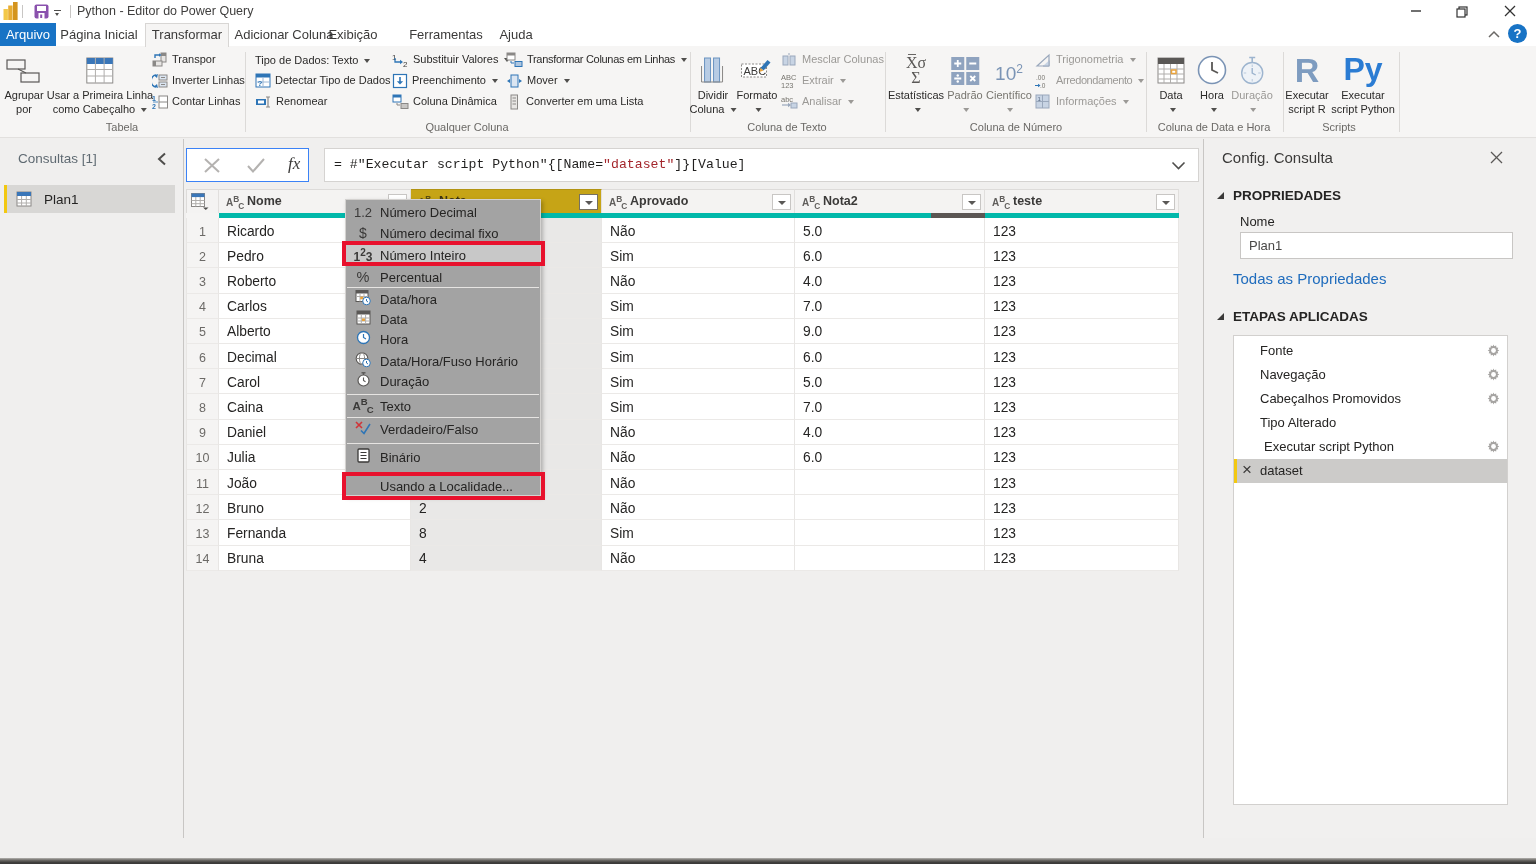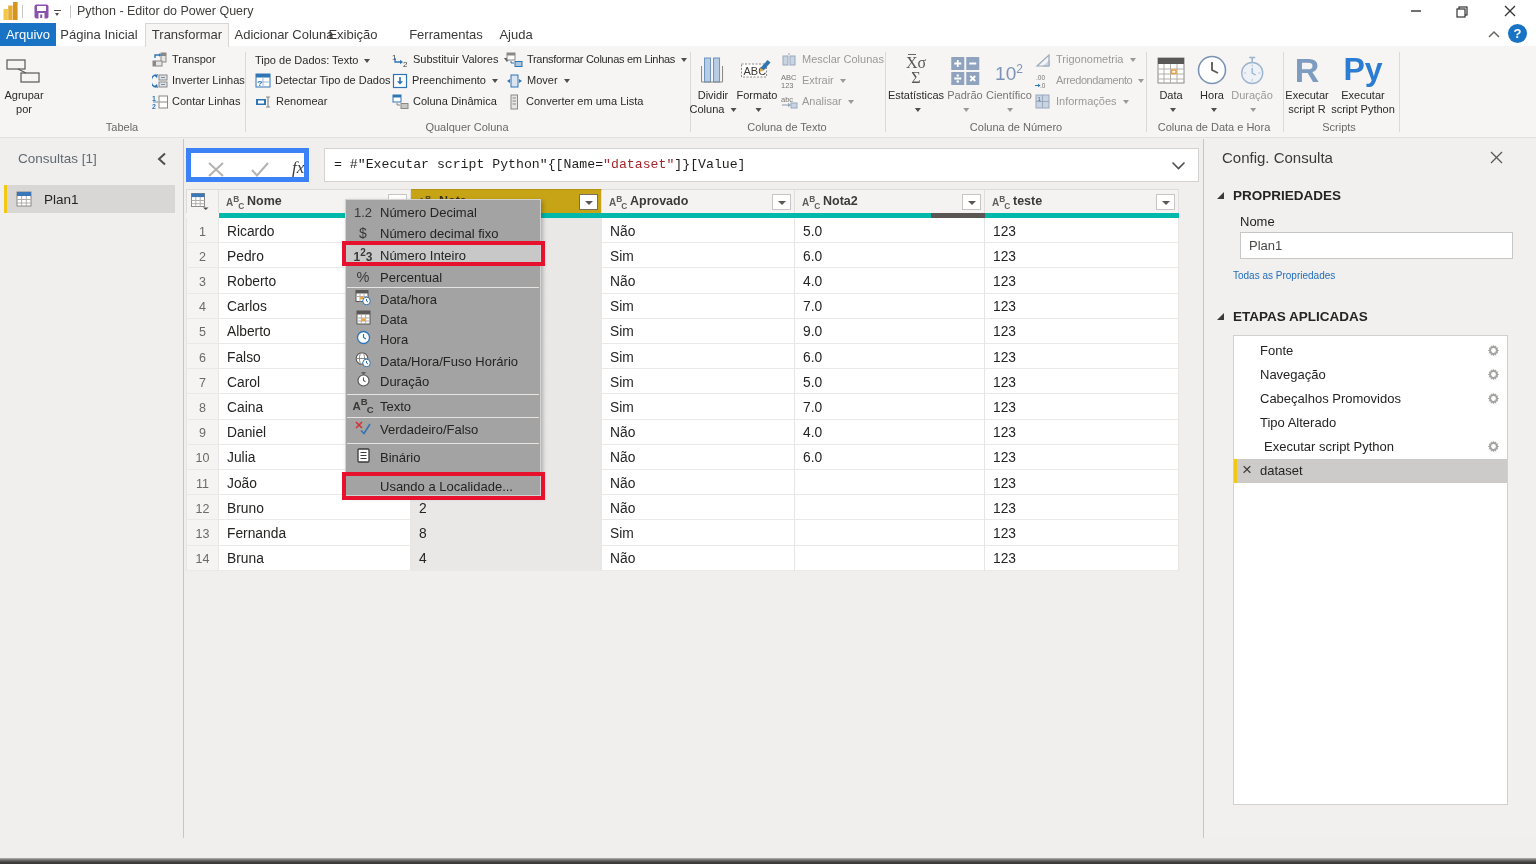--- a/index.html
+++ b/index.html
@@ -33,21 +33,21 @@
 .caret.gray { border-top-color:#9b9996; }
 .icon16 { display:inline-block; vertical-align:middle; margin-right:4px; }
 
 
 #leftpanel { position:absolute; left:0; top:139px; width:183px; height:699px; background:#f0efee; }
 #vdiv1 { position:absolute; left:183px; top:139px; width:1px; height:699px; background:#c8c6c4; }
 #vdiv2 { position:absolute; left:1203px; top:139px; width:1px; height:699px; background:#c8c6c4; }
 #rightpanel { position:absolute; left:1204px; top:139px; width:332px; height:699px; background:#f1f0ef; }
 
 
-#fbtns { position:absolute; left:186px; top:148px; width:123px; height:34px; background:#fff; border:5px solid #3b82f6; }
+#fbtns { position:absolute; left:186px; top:148px; width:123px; height:34px; background:#fff; border:1px solid #3b82f6; }
 #fbox { position:absolute; left:324px; top:148px; width:875px; height:34px; background:#fff; border:1px solid #d5d3d1; font-family:"Liberation Mono", monospace; font-size:13.2px; color:#201f1e; line-height:32px; }
 
 
 #tablewrap { position:absolute; left:186px; top:189px; }
 .hcell { position:absolute; top:0; height:24px; background:#f4f3f2; border-right:1px solid #e1dfdd; font-size:12.5px; font-weight:bold; color:#3b3a39; }
 .qbar { position:absolute; top:24px; height:5px; background:#01b8aa; }
 .row { position:absolute; left:0; width:993px; height:25.2px; }
 .c { position:absolute; top:0; height:100%; background:#fff; border-right:1px solid #e8e6e4; border-bottom:1px solid #ebe9e7; font-size:13.8px; color:#252423; line-height:24.5px; padding-left:8px; padding-top:1.5px; white-space:nowrap; overflow:hidden; }
 .c0 { left:0; width:33px; background:#f5f4f3; color:#6c6a67; text-align:center; padding-left:0; font-size:12.5px; border-left:1px solid #e8e6e4; }
 .c1 { left:33px; width:192px; }
@@ -138,20 +138,33 @@
 
   <div class="bigbtn" style="left:24px;top:5px">
     <div class="ico">
           <svg width="40" height="28" viewBox="0 0 40 28">
       <rect x="3" y="4" width="18" height="9" fill="#f6f5f4" stroke="#5a5856" stroke-width="1.2"></rect>
       <rect x="17" y="17" width="18" height="9" fill="#f6f5f4" stroke="#5a5856" stroke-width="1.2"></rect>
       <line x1="14" y1="13" x2="22" y2="17" stroke="#5a5856" stroke-width="1.2"></line>
     </svg>
         </div>
     <div class="lbl">Agrupar<br>por</div>
+  </div>
+  <div class="bigbtn" style="left:100px;top:5px">
+    <div class="ico">
+          <svg width="28" height="27" viewBox="0 0 28 27">
+      <rect x="1" y="1" width="26" height="25" fill="#fff" stroke="#8a8886" stroke-width="1"></rect>
+      <rect x="1" y="1" width="26" height="6" fill="#3a76b8"></rect>
+      <line x1="1" y1="12.5" x2="27" y2="12.5" stroke="#b0aeac" stroke-width="1"></line>
+      <line x1="1" y1="19" x2="27" y2="19" stroke="#b0aeac" stroke-width="1"></line>
+      <line x1="9.6" y1="1" x2="9.6" y2="26" stroke="#b0aeac" stroke-width="1"></line>
+      <line x1="18.3" y1="1" x2="18.3" y2="26" stroke="#b0aeac" stroke-width="1"></line>
+    </svg>
+        </div>
+    <div class="lbl">Usar a Primeira Linha<br>como Cabeçalho <span class="caret"></span></div>
   </div>
   <div class="smallitem" style="left:152px;top:14px"><svg class="icon16" width="16" height="16" viewBox="0 0 16 16">
           <rect x="9" y="1" width="5" height="9" fill="#e8e6e4" stroke="#8a8886"></rect>
           <rect x="9" y="1" width="5" height="3" fill="#8a8886"></rect>
           <rect x="1" y="9" width="9" height="5" fill="#e8e6e4" stroke="#8a8886"></rect>
           <rect x="1" y="9" width="3" height="5" fill="#8a8886"></rect>
           <path d="M3 6 L3 3 L7 3" fill="none" stroke="#2e75b6" stroke-width="1.4"></path>
           <path d="M7 1.2 L9.5 3 L7 4.8 Z" fill="#2e75b6"></path>
         </svg>Transpor</div>
   <div class="smallitem" style="left:152px;top:35px"><svg class="icon16" width="16" height="16" viewBox="0 0 16 16">
@@ -392,21 +405,21 @@
   <svg class="abs" style="left:286px;top:12px" width="13" height="13" viewBox="0 0 13 13">
     <line x1="1" y1="1" x2="12" y2="12" stroke="#5a5856" stroke-width="1.3"></line>
     <line x1="12" y1="1" x2="1" y2="12" stroke="#5a5856" stroke-width="1.3"></line>
   </svg>
   <div class="exp" style="left:13px;top:53px"></div>
   <div class="abs" style="left:29px;top:49px;font-size:13.5px;font-weight:bold;color:#252423">PROPRIEDADES</div>
   <div class="abs" style="left:36px;top:75px;font-size:13px;color:#252423">Nome</div>
   <div class="abs" style="left:36px;top:93px;width:273px;height:27px;background:#fff;border:1px solid #c8c6c4">
     <div class="abs" style="left:8px;top:5px;font-size:13px;color:#494847">Plan1</div>
   </div>
-  <div class="abs" style="left:29px;top:131px;font-size:10px;color:#1f6cbd">Todas as Propriedades</div>
+  <div class="abs" style="left:29px;top:131px;font-size:15px;color:#1f6cbd">Todas as Propriedades</div>
   <div class="exp" style="left:13px;top:174px"></div>
   <div class="abs" style="left:29px;top:170px;font-size:13.5px;font-weight:bold;color:#252423">ETAPAS APLICADAS</div>
   <div class="abs" style="left:29px;top:196px;width:275px;height:470px;background:#fff;border:1px solid #d2d0ce">
     <div class="steps-item" style="top:3px"><span style="margin-left:26px">Fonte</span></div>
     <div class="steps-item" style="top:27px"><span style="margin-left:26px">Navegação</span></div>
     <div class="steps-item" style="top:51px"><span style="margin-left:26px">Cabeçalhos Promovidos</span></div>
     <div class="steps-item" style="top:75px"><span style="margin-left:26px">Tipo Alterado</span></div>
     <div class="steps-item" style="top:99px"><span style="margin-left:30px">Executar script Python</span></div>
     <div class="steps-item" style="top:123px;background:#cccbc9">
       <div class="abs" style="left:0;top:0;width:3px;height:24px;background:#f2c811"></div>
@@ -533,21 +546,21 @@
   <div class="row" style="top:129.8px">
         <div class="c c0">5</div>
         <div class="c c1">Alberto</div>
         <div class="c c2"></div>
         <div class="c c3">Sim</div>
         <div class="c c4">9.0</div>
         <div class="c c5">123</div>
       </div>
   <div class="row" style="top:155px">
         <div class="c c0">6</div>
-        <div class="c c1">Falso</div>
+        <div class="c c1">Decimal</div>
         <div class="c c2"></div>
         <div class="c c3">Sim</div>
         <div class="c c4">6.0</div>
         <div class="c c5">123</div>
       </div>
   <div class="row" style="top:180.2px">
         <div class="c c0">7</div>
         <div class="c c1">Carol</div>
         <div class="c c2"></div>
         <div class="c c3">Sim</div>

